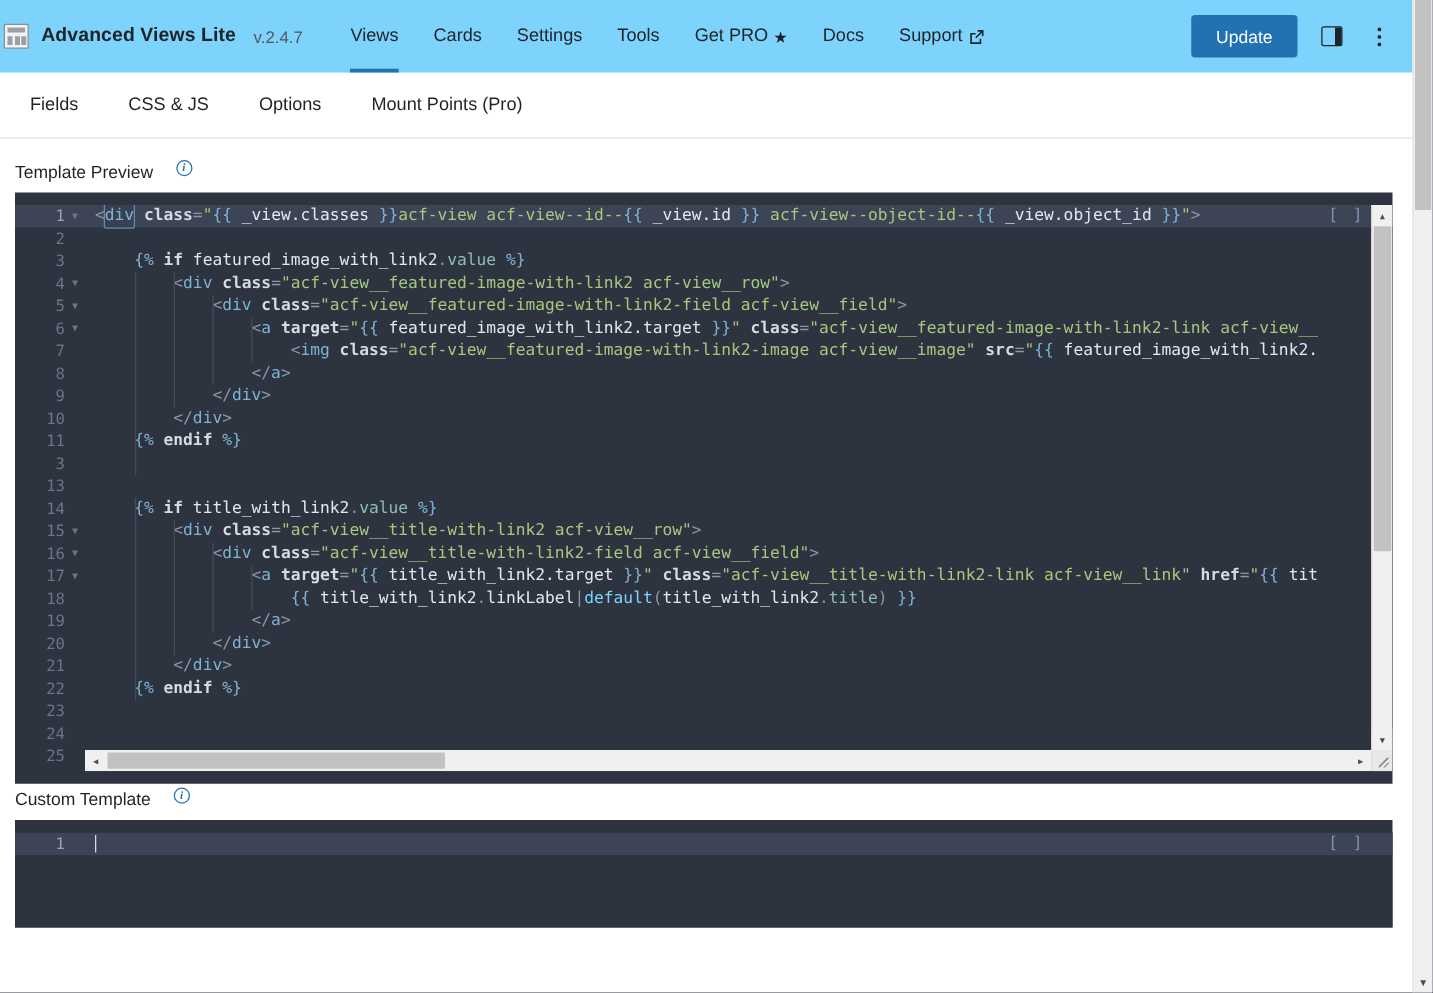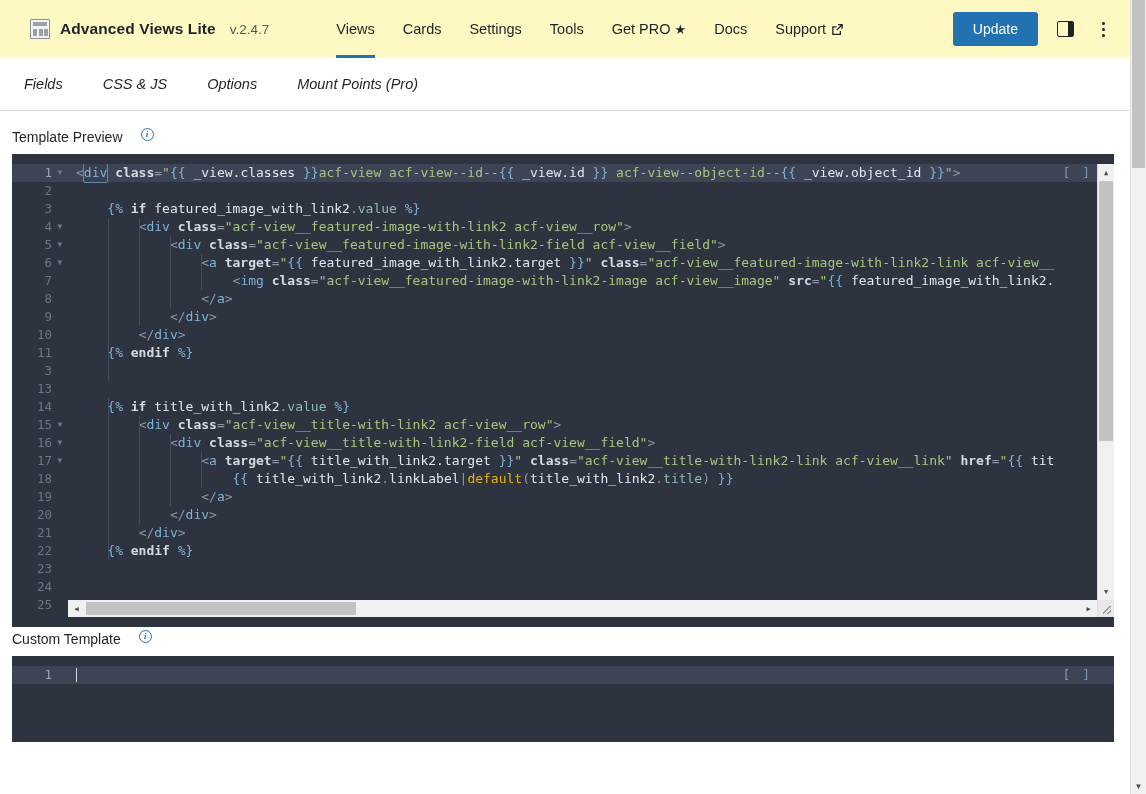--- a/index.html
+++ b/index.html
@@ -11,24 +11,23 @@
     color: #1d2327;
     overflow: hidden;
     position: relative;
   }
 
   
   .topbar {
     height: 58px;
     display: flex;
     align-items: center;
-    padding: 0 16px 0 30px;
-    background: #fef9c3;
-    position: relative;
-    gap: 29px;
+    padding: 0 16px 0 3px;
+    background: #7dd3fc;
+    position: relative;
   }
   .brand { display: flex; align-items: center; gap: 10px; }
   .logo-ico {
     width: 20px; height: 20px;
     border: 1px solid #8a8f94;
     background: #f2f3f4;
     display: block;
     position: relative;
     border-radius: 1px;
   }
@@ -91,21 +90,21 @@
 
   
   .subtabs {
     height: 53px; display: flex; align-items: stretch;
     border-bottom: 1px solid #dcdcde; background: #fff;
     padding: 0 0 0 4px;
   }
   .subtab {
     display: flex; align-items: center; padding: 0 20px;
     font-size: 14.5px; color: #1d2327; cursor: pointer;
-    position: relative; text-decoration: none; font-style: italic;
+    position: relative; text-decoration: none;
   }
   .subtab.active { font-weight: bold; }
   .subtab.active::after {
     content: ""; position: absolute; left: 16px; right: 16px; bottom: -1px;
     height: 3px; background: #2271b1;
   }
 
   
   .content { padding: 18px 16px 0 12px; background: #fff; }
   .field-label {
@@ -169,21 +168,21 @@
   .code span { white-space: pre; }
 
   
   .t-punc   { color: #8d95a8; }
   .t-tag    { color: #7fb3d5; }
   .t-attr   { color: #d5dae3; font-weight: bold; }
   .t-str    { color: #a7c77f; }
   .t-var    { color: #e3e7ee; }
   .t-tw     { color: #7fb3d5; }
   .t-prop   { color: #8fbcbb; }
-  .t-fn     { color: #eab308; }
+  .t-fn     { color: #7dd3fc; }
   .t-plain  { color: #c8ccd6; }
 
   .taghl {
     outline: 1px solid #5f8fae; background: #384052;
     border-radius: 1px;
   }
 
   .indent-g {
     position: absolute; top: 0; bottom: 0; width: 1px;
     background: #454c5c;

